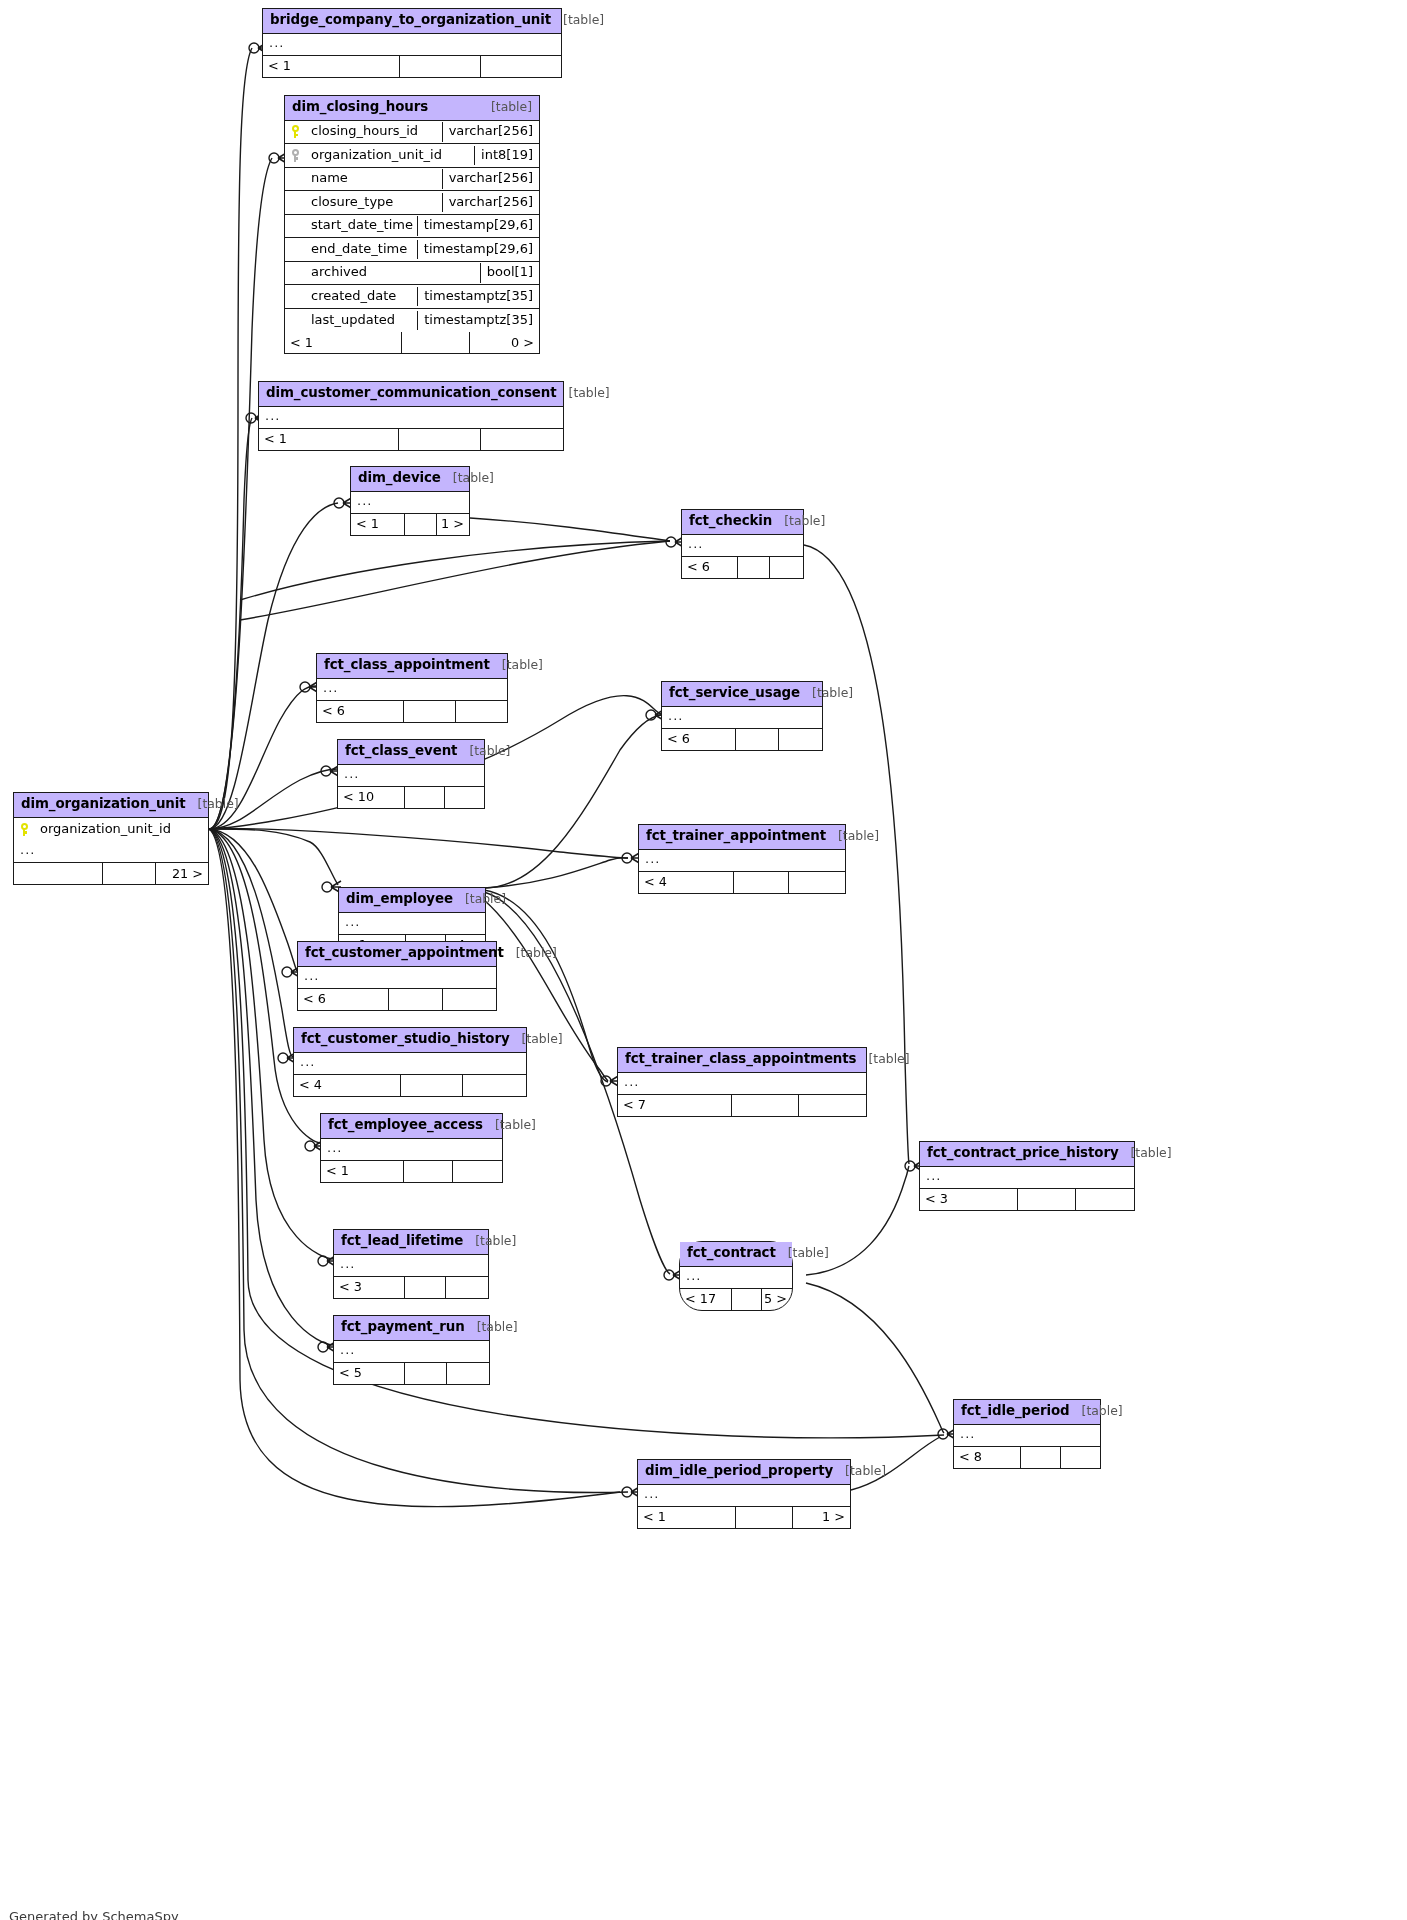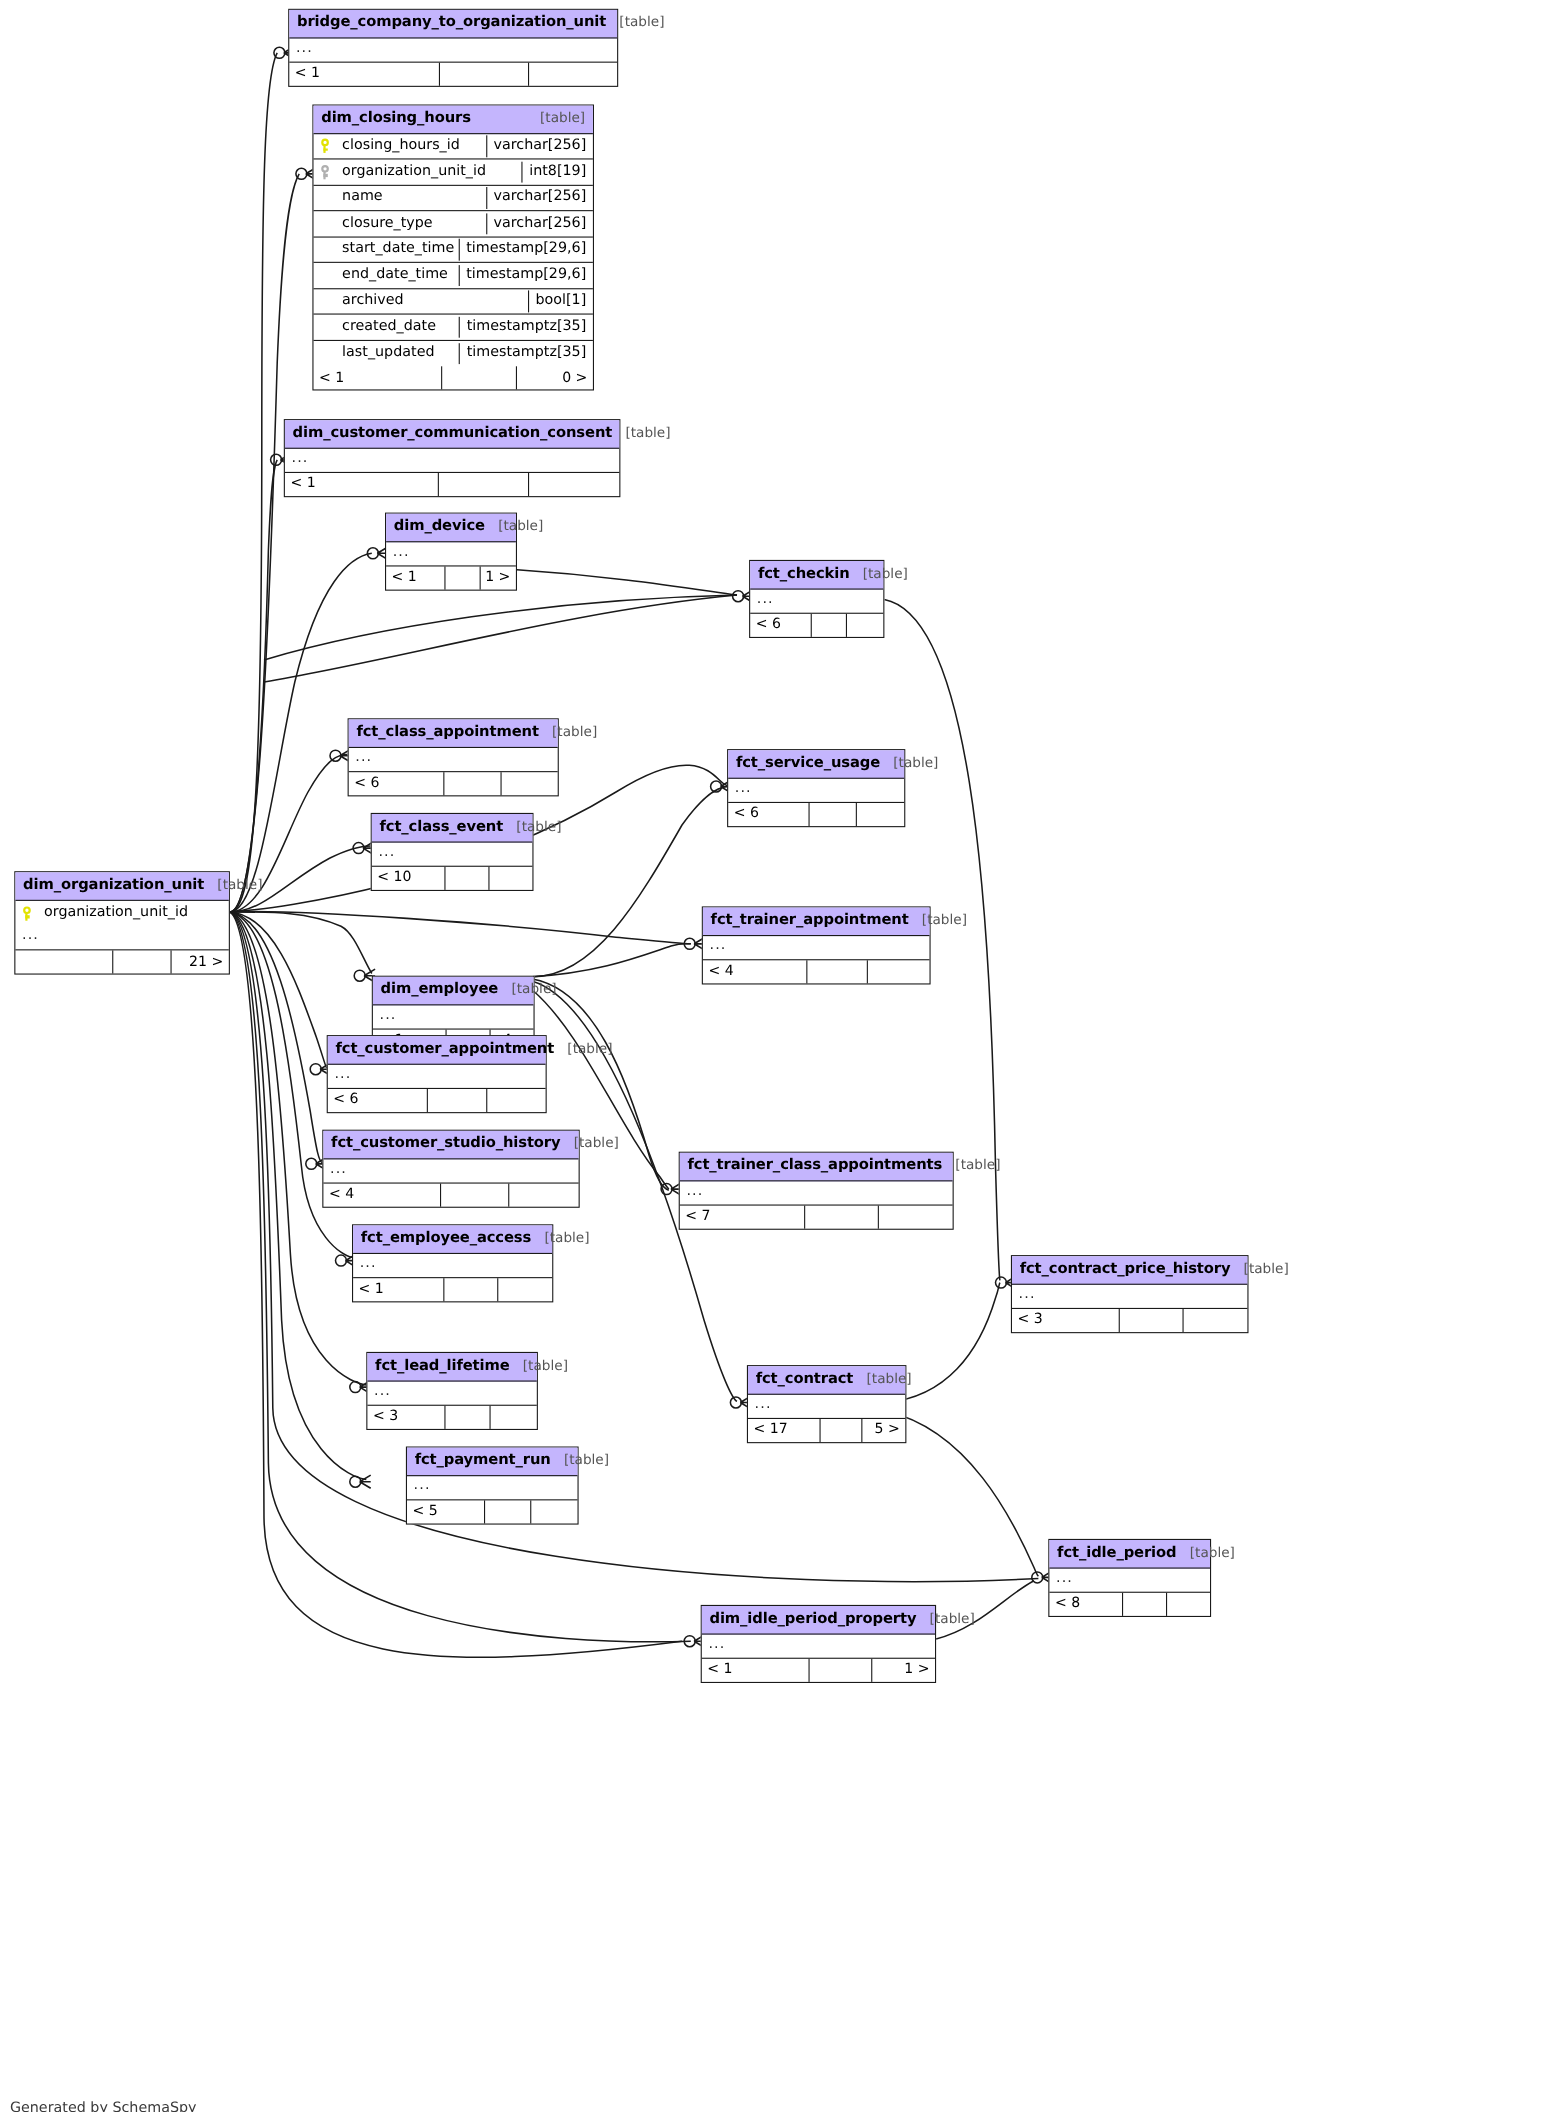--- a/index.html
+++ b/index.html
@@ -543,33 +543,33 @@
           <span class="tbl-name">fct_lead_lifetime</span>
           <span class="tbl-tag">[table]</span>
         </div>
         <div class="ellipsis-row">...</div>
         <div class="footer-row nt">
           <span class="fcell c1">&lt; 3</span>
           <span class="fcell c2"></span>
           <span class="fcell c3"></span>
         </div>
       </div>
-      <div class="table-box" style="left: 679px; top: 1241px; width: 145px;">
+      <div class="table-box" style="left: 679px; top: 1241px; width: 114px; border-radius: 23px;">
         <div class="tbl-header">
           <span class="tbl-name">fct_contract</span>
           <span class="tbl-tag">[table]</span>
         </div>
         <div class="ellipsis-row">...</div>
         <div class="footer-row nt">
           <span class="fcell c1">&lt; 17</span>
           <span class="fcell c2"></span>
           <span class="fcell c3">5 &gt;</span>
         </div>
       </div>
-      <div class="table-box" style="left: 333px; top: 1315px; width: 157px; margin-left: 36px;">
+      <div class="table-box" style="left: 333px; top: 1315px; width: 157px;">
         <div class="tbl-header">
           <span class="tbl-name">fct_payment_run</span>
           <span class="tbl-tag">[table]</span>
         </div>
         <div class="ellipsis-row">...</div>
         <div class="footer-row nt">
           <span class="fcell c1">&lt; 5</span>
           <span class="fcell c2"></span>
           <span class="fcell c3"></span>
         </div>

